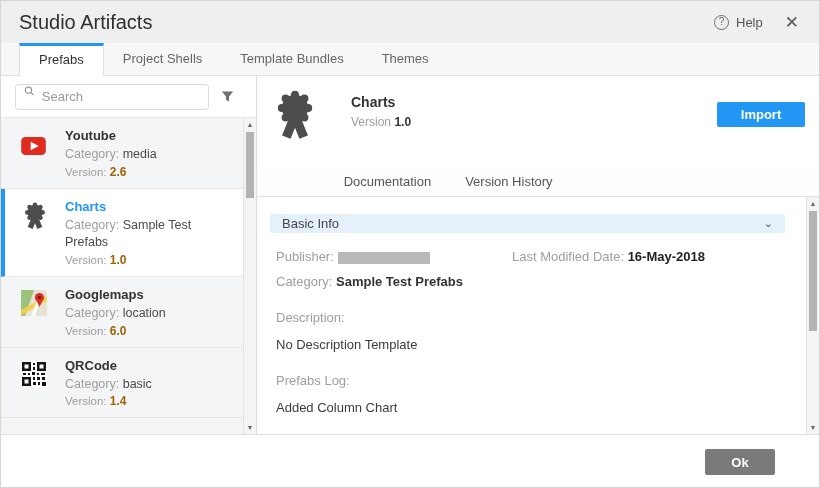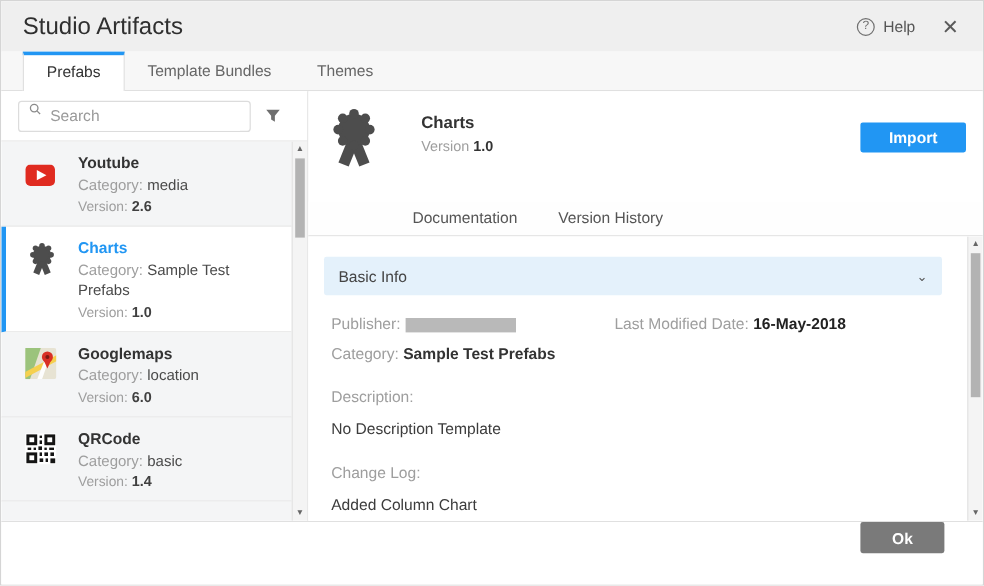--- a/index.html
+++ b/index.html
@@ -43,21 +43,21 @@
   .items { margin-right:13px; }
   .item { display:flex; padding:10px 8px 9px 14px; background:#f4f5f6;
           border-bottom:1px solid #e7e7e7; cursor:pointer; }
   .item.selected { background:#fff; border-left:4px solid #2196f3; padding-left:10px; }
   .item-icon { width:30px; margin:3px 14px 0 6px; flex-shrink:0; }
   .item-name { font-size:13px; font-weight:700; color:#333; margin-bottom:3px; }
   .item.selected .item-name { color:#2196f3; }
   .item-line { font-size:12.5px; color:#9e9e9e; line-height:1.35; }
   .item-line .val { color:#4a4a4a; }
   .item-ver { font-size:11.5px; color:#9e9e9e; margin-top:2px; }
-  .item-ver .val { color:#404040; font-weight:600; font-size:12px; }
+  .item-ver .val { color:#a16207; font-weight:600; font-size:12px; }
 
   
   .vscroll { position:absolute; right:0; top:0; bottom:0; width:13px; background:#f4f4f4;
              border-left:1px solid #e3e3e3; }
   .vscroll .arrow { position:absolute; left:0; width:12px; height:13px; color:#666;
                     font-size:7px; display:flex; align-items:center; justify-content:center; cursor:pointer; }
   .vscroll .arrow.up { top:0; }
   .vscroll .arrow.down { bottom:0; }
   .vscroll .thumb { position:absolute; left:2px; right:2px; background:#b3b3b3; cursor:pointer; }
 
@@ -72,56 +72,57 @@
   .import-btn { position:absolute; right:14px; top:26px; width:88px; height:25px;
                 background:#2196f3; color:#fff; border:none; border-radius:2px;
                 font-size:13px; font-weight:600; cursor:pointer; font-family:"Liberation Sans",sans-serif; }
 
   .inner-tabs { height:29px; border-bottom:1px solid #e0e0e0; display:flex; padding-left:12px; background:#fefefe; }
   .itab { padding:0 17px; line-height:28px; font-size:13px; color:#555; cursor:pointer; }
   .itab.active { background:#fff; border:1px solid #e5e5e5; border-bottom:none;
                  border-top:3px solid #2196f3; line-height:24px; color:#333; margin-bottom:-1px;margin-top:48px; }
 
   .detail-body { flex:1; position:relative; overflow:hidden; padding:0 34px 0 13px; background:#fff; }
-  .section-header { margin-top:17px; height:32px; background:#e4f1fb; display:flex; align-items:center;
+  .section-header { margin-top:17px; height:19px; background:#e4f1fb; display:flex; align-items:center;
                     padding:0 12px; font-size:13px; color:#444; border-radius:2px; cursor:pointer;gap:20px; }
   .section-header .chev { margin-left:auto; color:#555; font-size:11px; }
 
   .fields { padding-left:6px; font-size:13px; }
   .row2 { display:flex; margin-top:16px; }
   .col-l { width:236px; }
   .lbl { color:#9e9e9e; }
   .val-b { color:#222; font-weight:700; }
   .val-n { color:#3c3c3c; }
   .redacted { display:inline-block; width:92px; height:12px; background:#b9b9b9; vertical-align:middle; margin-left:4px; }
   .mt10 { margin-top:10px; } .mt20 { margin-top:21px; } .mt12 { margin-top:12px; }
 
   
   .footer { height:55px; border-top:1px solid #e0e0e0; background:#fff;
-            display:flex; align-items:flex-start; justify-content:flex-end; padding-right:32px; }
+            display:flex; align-items:center; justify-content:flex-end; padding-right:44px; }
   .ok-btn { width:70px; height:26px; background:#7a7a7a; color:#fff; border:none; border-radius:2px;
             font-size:13px; font-weight:700; cursor:pointer; font-family:"Liberation Sans",sans-serif; }
 </style>
 </head>
 <body>
 
 <div class="app">
 
   <div class="titlebar">
     <div class="title">Studio Artifacts</div>
     <div class="spacer"></div>
     <div class="help-wrap">
       <span class="help-circle">?</span>
       <span class="help-label">Help</span>
     </div>
     <span class="close-x">✕</span>
   </div>
 
   <div class="tabbar">
     <div class="tab active">Prefabs</div>
+    <div class="tab">Project Shells</div>
     <div class="tab">Template Bundles</div>
     <div class="tab">Themes</div>
   </div>
 
   <div class="body">
 
     <div class="sidebar">
       <div class="search-row">
         <div class="search-box">
           <svg width="12" height="12" viewBox="0 0 24 24">
@@ -327,21 +328,21 @@
               <span class="lbl">Last Modified Date:</span>
               <span class="val-b">16-May-2018</span>
             </div>
           </div>
           <div class="mt10">
             <span class="lbl">Category:</span>
             <span class="val-b" style="font-weight:600;color:#333">Sample Test Prefabs</span>
           </div>
           <div class="mt20 lbl">Description:</div>
           <div class="mt12 val-n">No Description Template</div>
-          <div class="mt20 lbl">Change Log:</div>
+          <div class="mt20 lbl">Prefabs Log:</div>
           <div class="mt12 val-n">Added Column Chart</div>
 
         </div>
 
         <div class="vscroll">
           <div class="arrow up">▲</div>
           <div class="thumb" style="top:14px;height:120px"></div>
           <div class="arrow down">▼</div>
         </div>
       </div>

